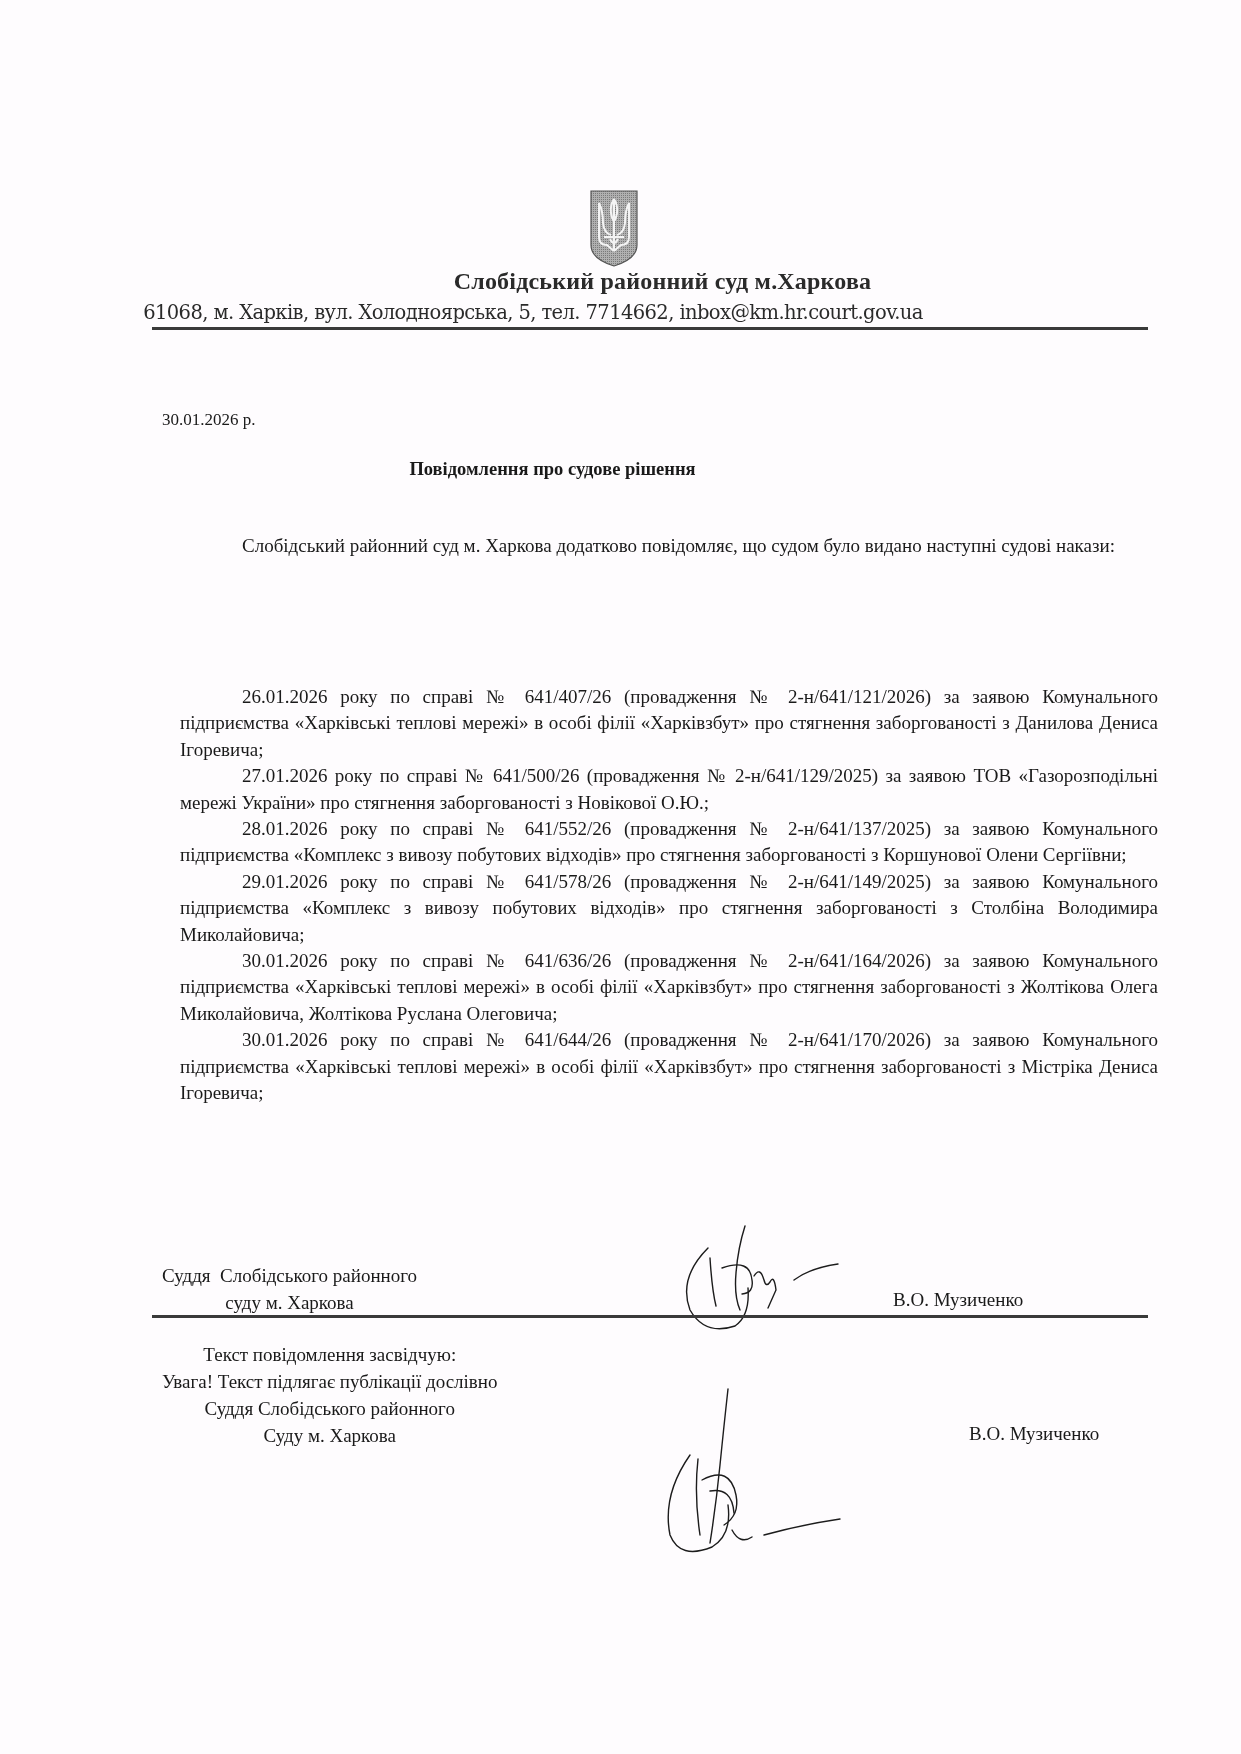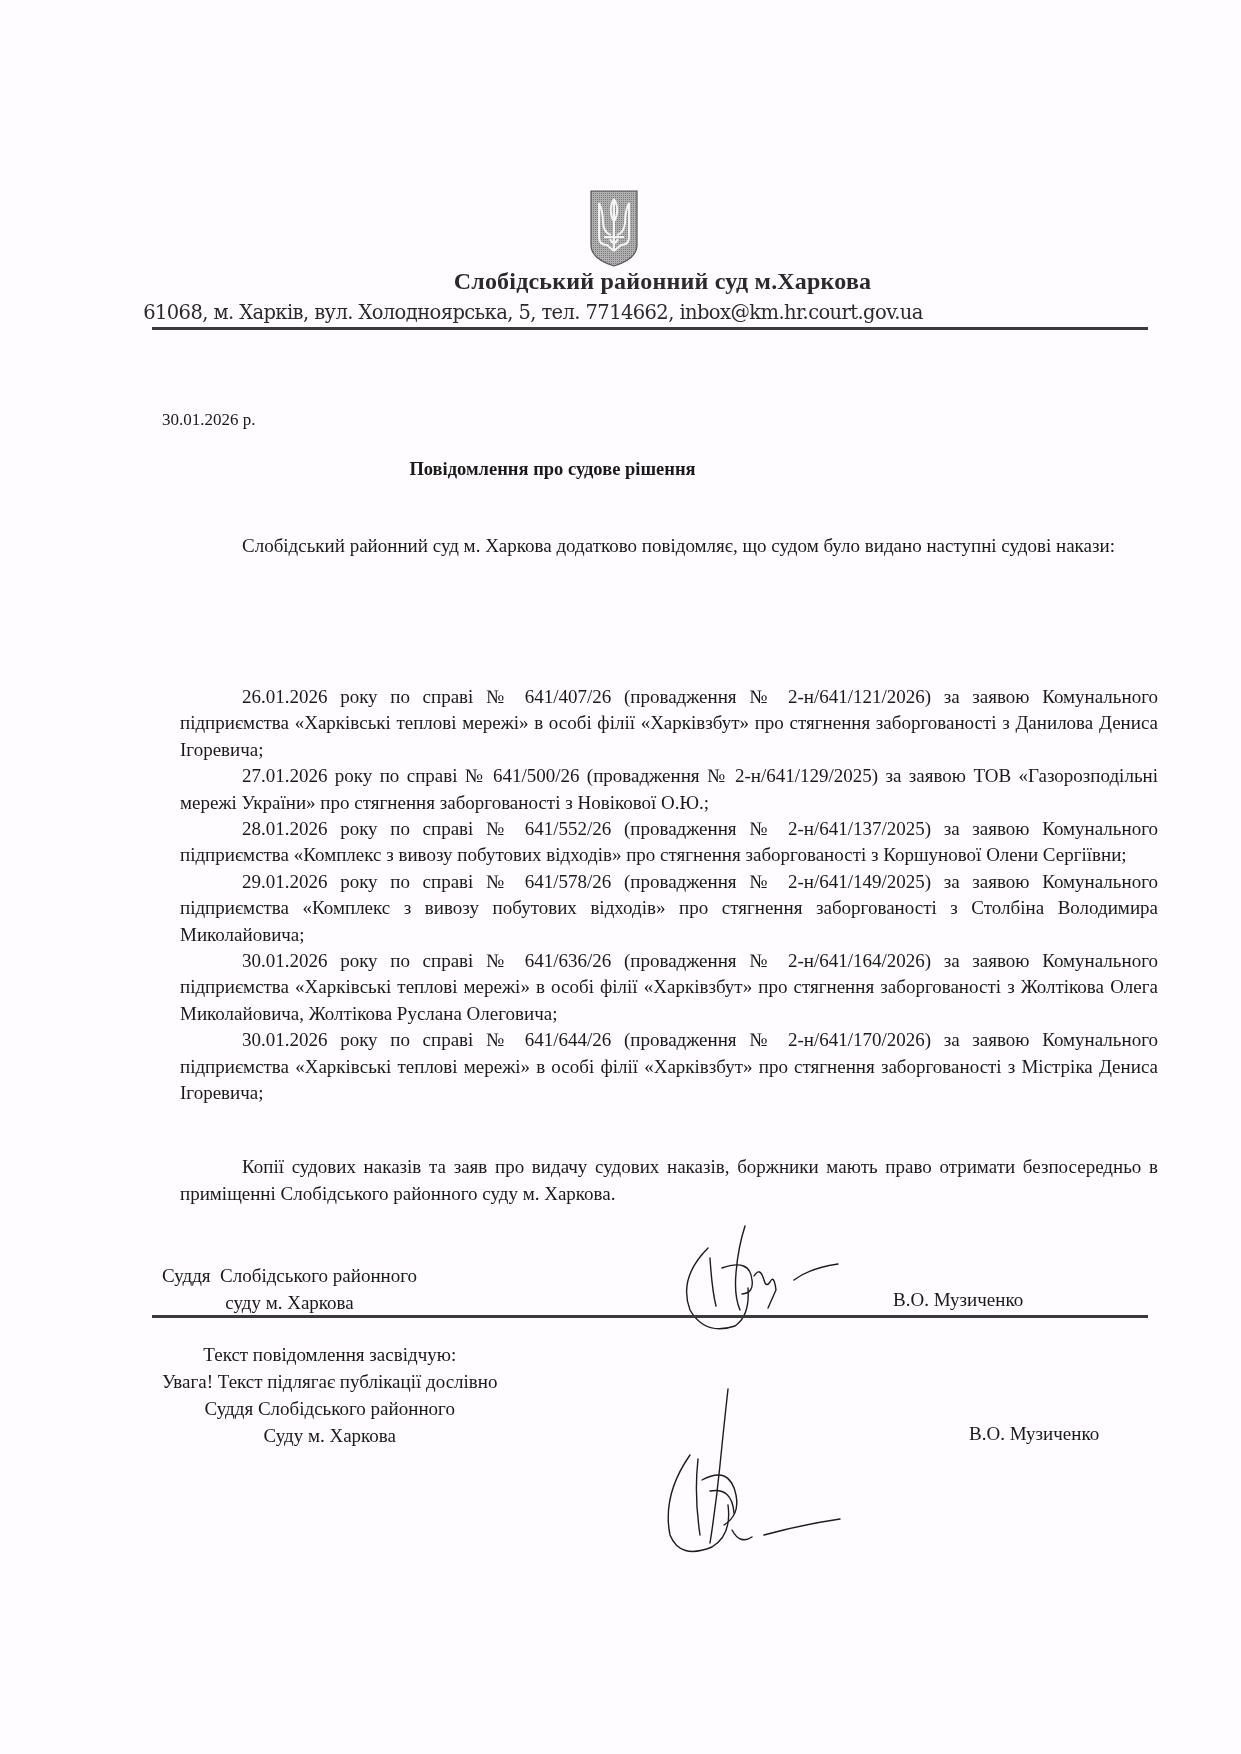--- a/index.html
+++ b/index.html
@@ -184,21 +184,20 @@
 
   <div class="para orders" style="text-indent:0;">
     <p class="para-item">26.01.2026 року по справі № 641/407/26 (провадження № 2-н/641/121/2026) за заявою Комунального підприємства «Харківські теплові мережі» в особі філії «Харківзбут» про стягнення заборгованості з Данилова Дениса Ігоревича;</p>
     <p class="para-item">27.01.2026 року по справі № 641/500/26 (провадження № 2-н/641/129/2025) за заявою ТОВ «Газорозподільні мережі України» про стягнення заборгованості з Новікової О.Ю.;</p>
     <p class="para-item">28.01.2026 року по справі № 641/552/26 (провадження № 2-н/641/137/2025) за заявою Комунального підприємства «Комплекс з вивозу побутових відходів» про стягнення заборгованості з Коршунової Олени Сергіївни;</p>
     <p class="para-item">29.01.2026 року по справі № 641/578/26 (провадження № 2-н/641/149/2025) за заявою Комунального підприємства «Комплекс з вивозу побутових відходів» про стягнення заборгованості з Столбіна Володимира Миколайовича;</p>
     <p class="para-item">30.01.2026 року по справі № 641/636/26 (провадження № 2-н/641/164/2026) за заявою Комунального підприємства «Харківські теплові мережі» в особі філії «Харківзбут» про стягнення заборгованості з Жолтікова Олега Миколайовича, Жолтікова Руслана Олеговича;</p>
     <p class="para-item">30.01.2026 року по справі № 641/644/26 (провадження № 2-н/641/170/2026) за заявою Комунального підприємства «Харківські теплові мережі» в особі філії «Харківзбут» про стягнення заборгованості з Містріка Дениса Ігоревича;</p>
   </div>
 
-  <div class="para copies">Копії судових наказів та заяв про видачу судових наказів, боржники мають право отримати безпосередньо в приміщенні Слобідського районного суду м. Харкова.</div>
 
   <div class="sig1-label">
     <span class="line-span" style="white-space:pre;">Суддя  Слобідського районного</span>
     <span class="line-span">суду м. Харкова</span>
   </div>
 
   <svg class="signature1" viewBox="0 0 240 120">
     <g fill="none" stroke="#1c1c1c" stroke-width="1.4" stroke-linecap="round">
       <path d="M95,8 Q88,30 86,55 Q84,78 90,92"></path>
       <path d="M58,30 Q28,60 40,92 Q55,118 85,108 Q100,98 98,70"></path>

